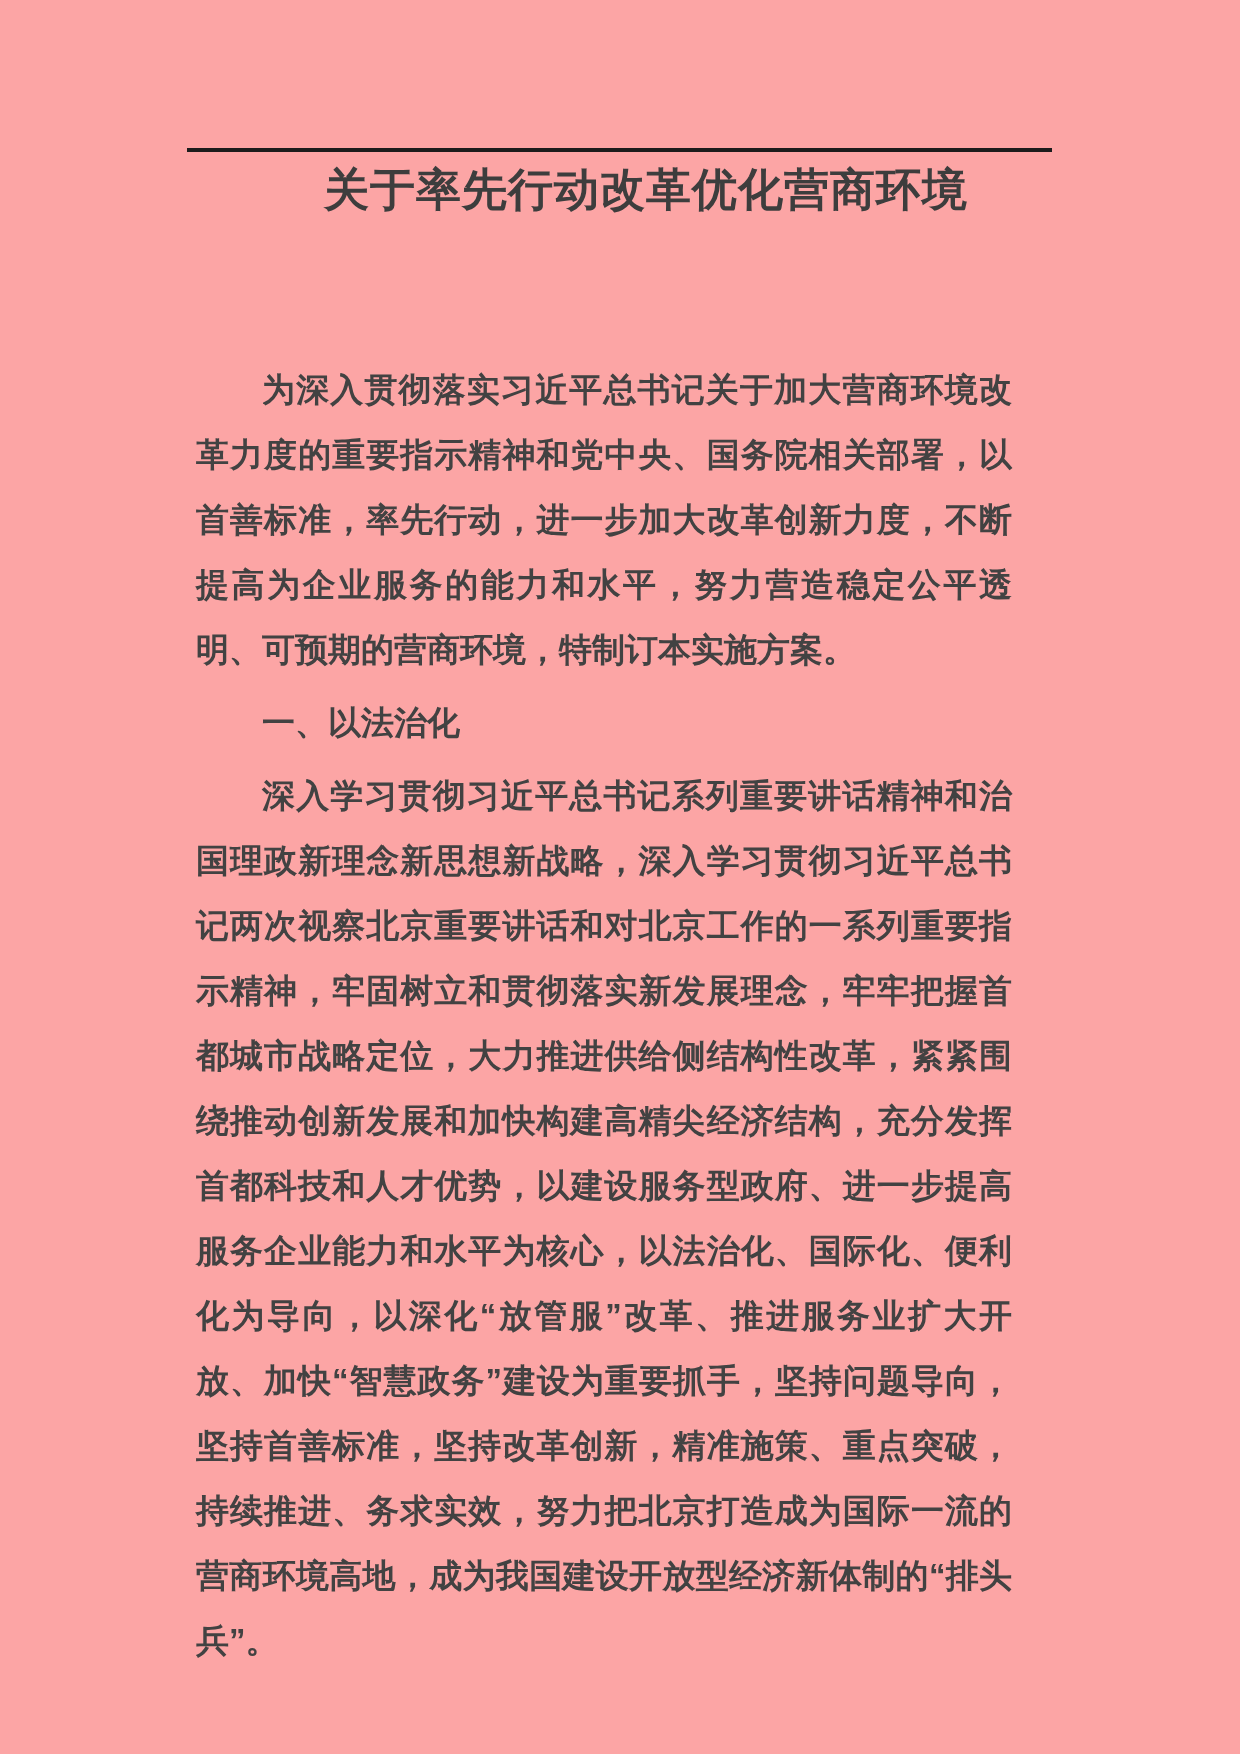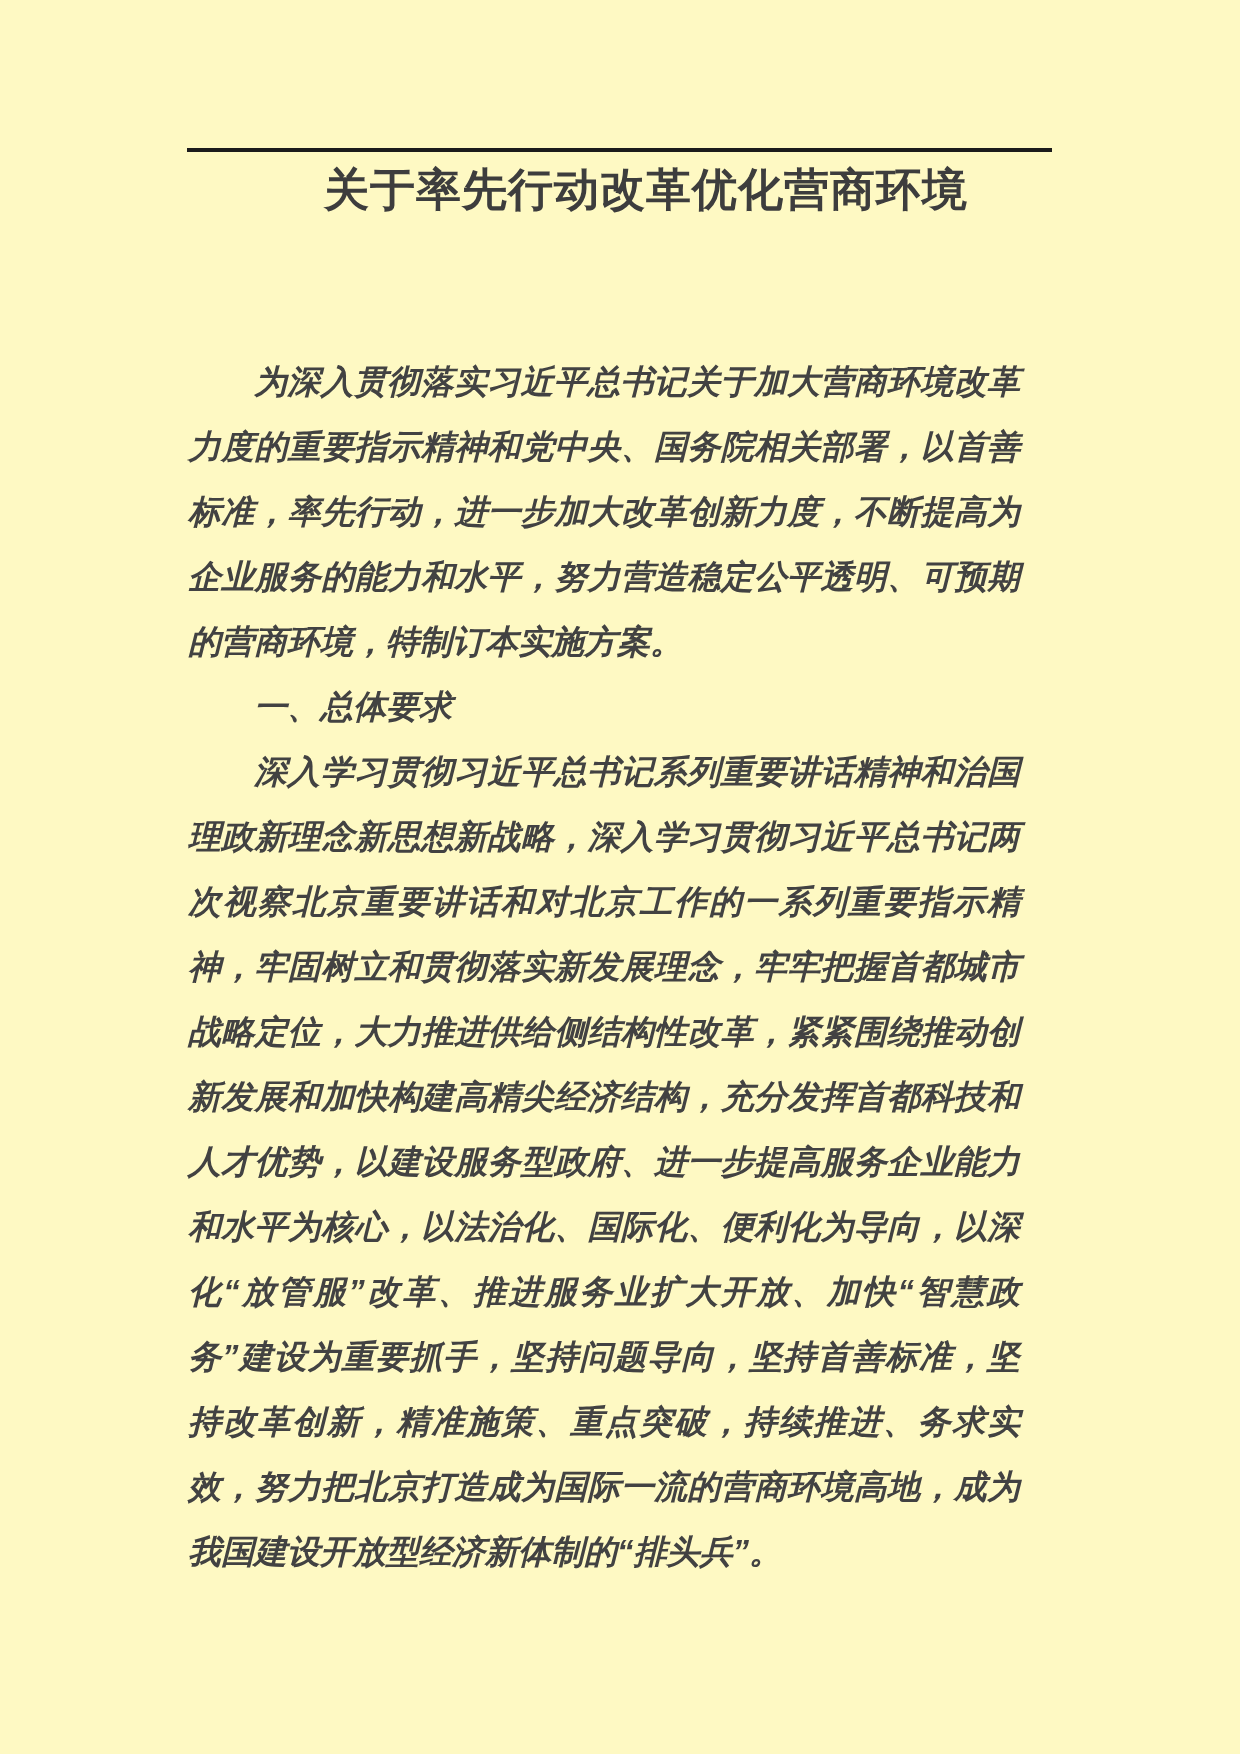--- a/index.html
+++ b/index.html
@@ -1,21 +1,21 @@
 <!DOCTYPE html>
 <html><head>
 <meta charset="utf-8">
 <style>
   * { margin: 0; padding: 0; box-sizing: border-box; }
   html, body { background: #ffffff; }
   .page {
     position: relative;
     width: 1240px;
     height: 1754px;
-    background: #fef9c3;
+    background: #fca5a5;
     overflow: hidden;
     font-family: "Liberation Sans", sans-serif;
     color: #424242;
   }
   .top-rule {
     position: absolute;
     left: 187px;
     top: 148px;
     width: 865px;
     height: 4px;
@@ -41,34 +41,33 @@
     width: 832px;
     font-size: 33px;
     line-height: 65px;
     font-weight: 700;
     color: #424242;
     text-align: justify;
     text-justify: inter-ideograph;
   }
   .body-block p {
     text-indent: 2em;
-    margin: 0;
-    font-style: italic;
+    margin: 8px;
   }
 </style>
 </head>
 <body>
 
 <div class="page">
 
   <div class="top-rule"></div>
 
   <div class="title-block">
     <div>关于率先行动改革优化营商环境</div>
   </div>
 
   <div class="body-block">
     <p>为深入贯彻落实习近平总书记关于加大营商环境改革力度的重要指示精神和党中央、国务院相关部署，以首善标准，率先行动，进一步加大改革创新力度，不断提高为企业服务的能力和水平，努力营造稳定公平透明、可预期的营商环境，特制订本实施方案。</p>
-    <p>一、总体要求</p>
+    <p>一、以法治化</p>
     <p>深入学习贯彻习近平总书记系列重要讲话精神和治国理政新理念新思想新战略，深入学习贯彻习近平总书记两次视察北京重要讲话和对北京工作的一系列重要指示精神，牢固树立和贯彻落实新发展理念，牢牢把握首都城市战略定位，大力推进供给侧结构性改革，紧紧围绕推动创新发展和加快构建高精尖经济结构，充分发挥首都科技和人才优势，以建设服务型政府、进一步提高服务企业能力和水平为核心，以法治化、国际化、便利化为导向，以深化“放管服”改革、推进服务业扩大开放、加快“智慧政务”建设为重要抓手，坚持问题导向，坚持首善标准，坚持改革创新，精准施策、重点突破，持续推进、务求实效，努力把北京打造成为国际一流的营商环境高地，成为我国建设开放型经济新体制的“排头兵”。</p>
   </div>
 
 </div>
 
 </body></html>

